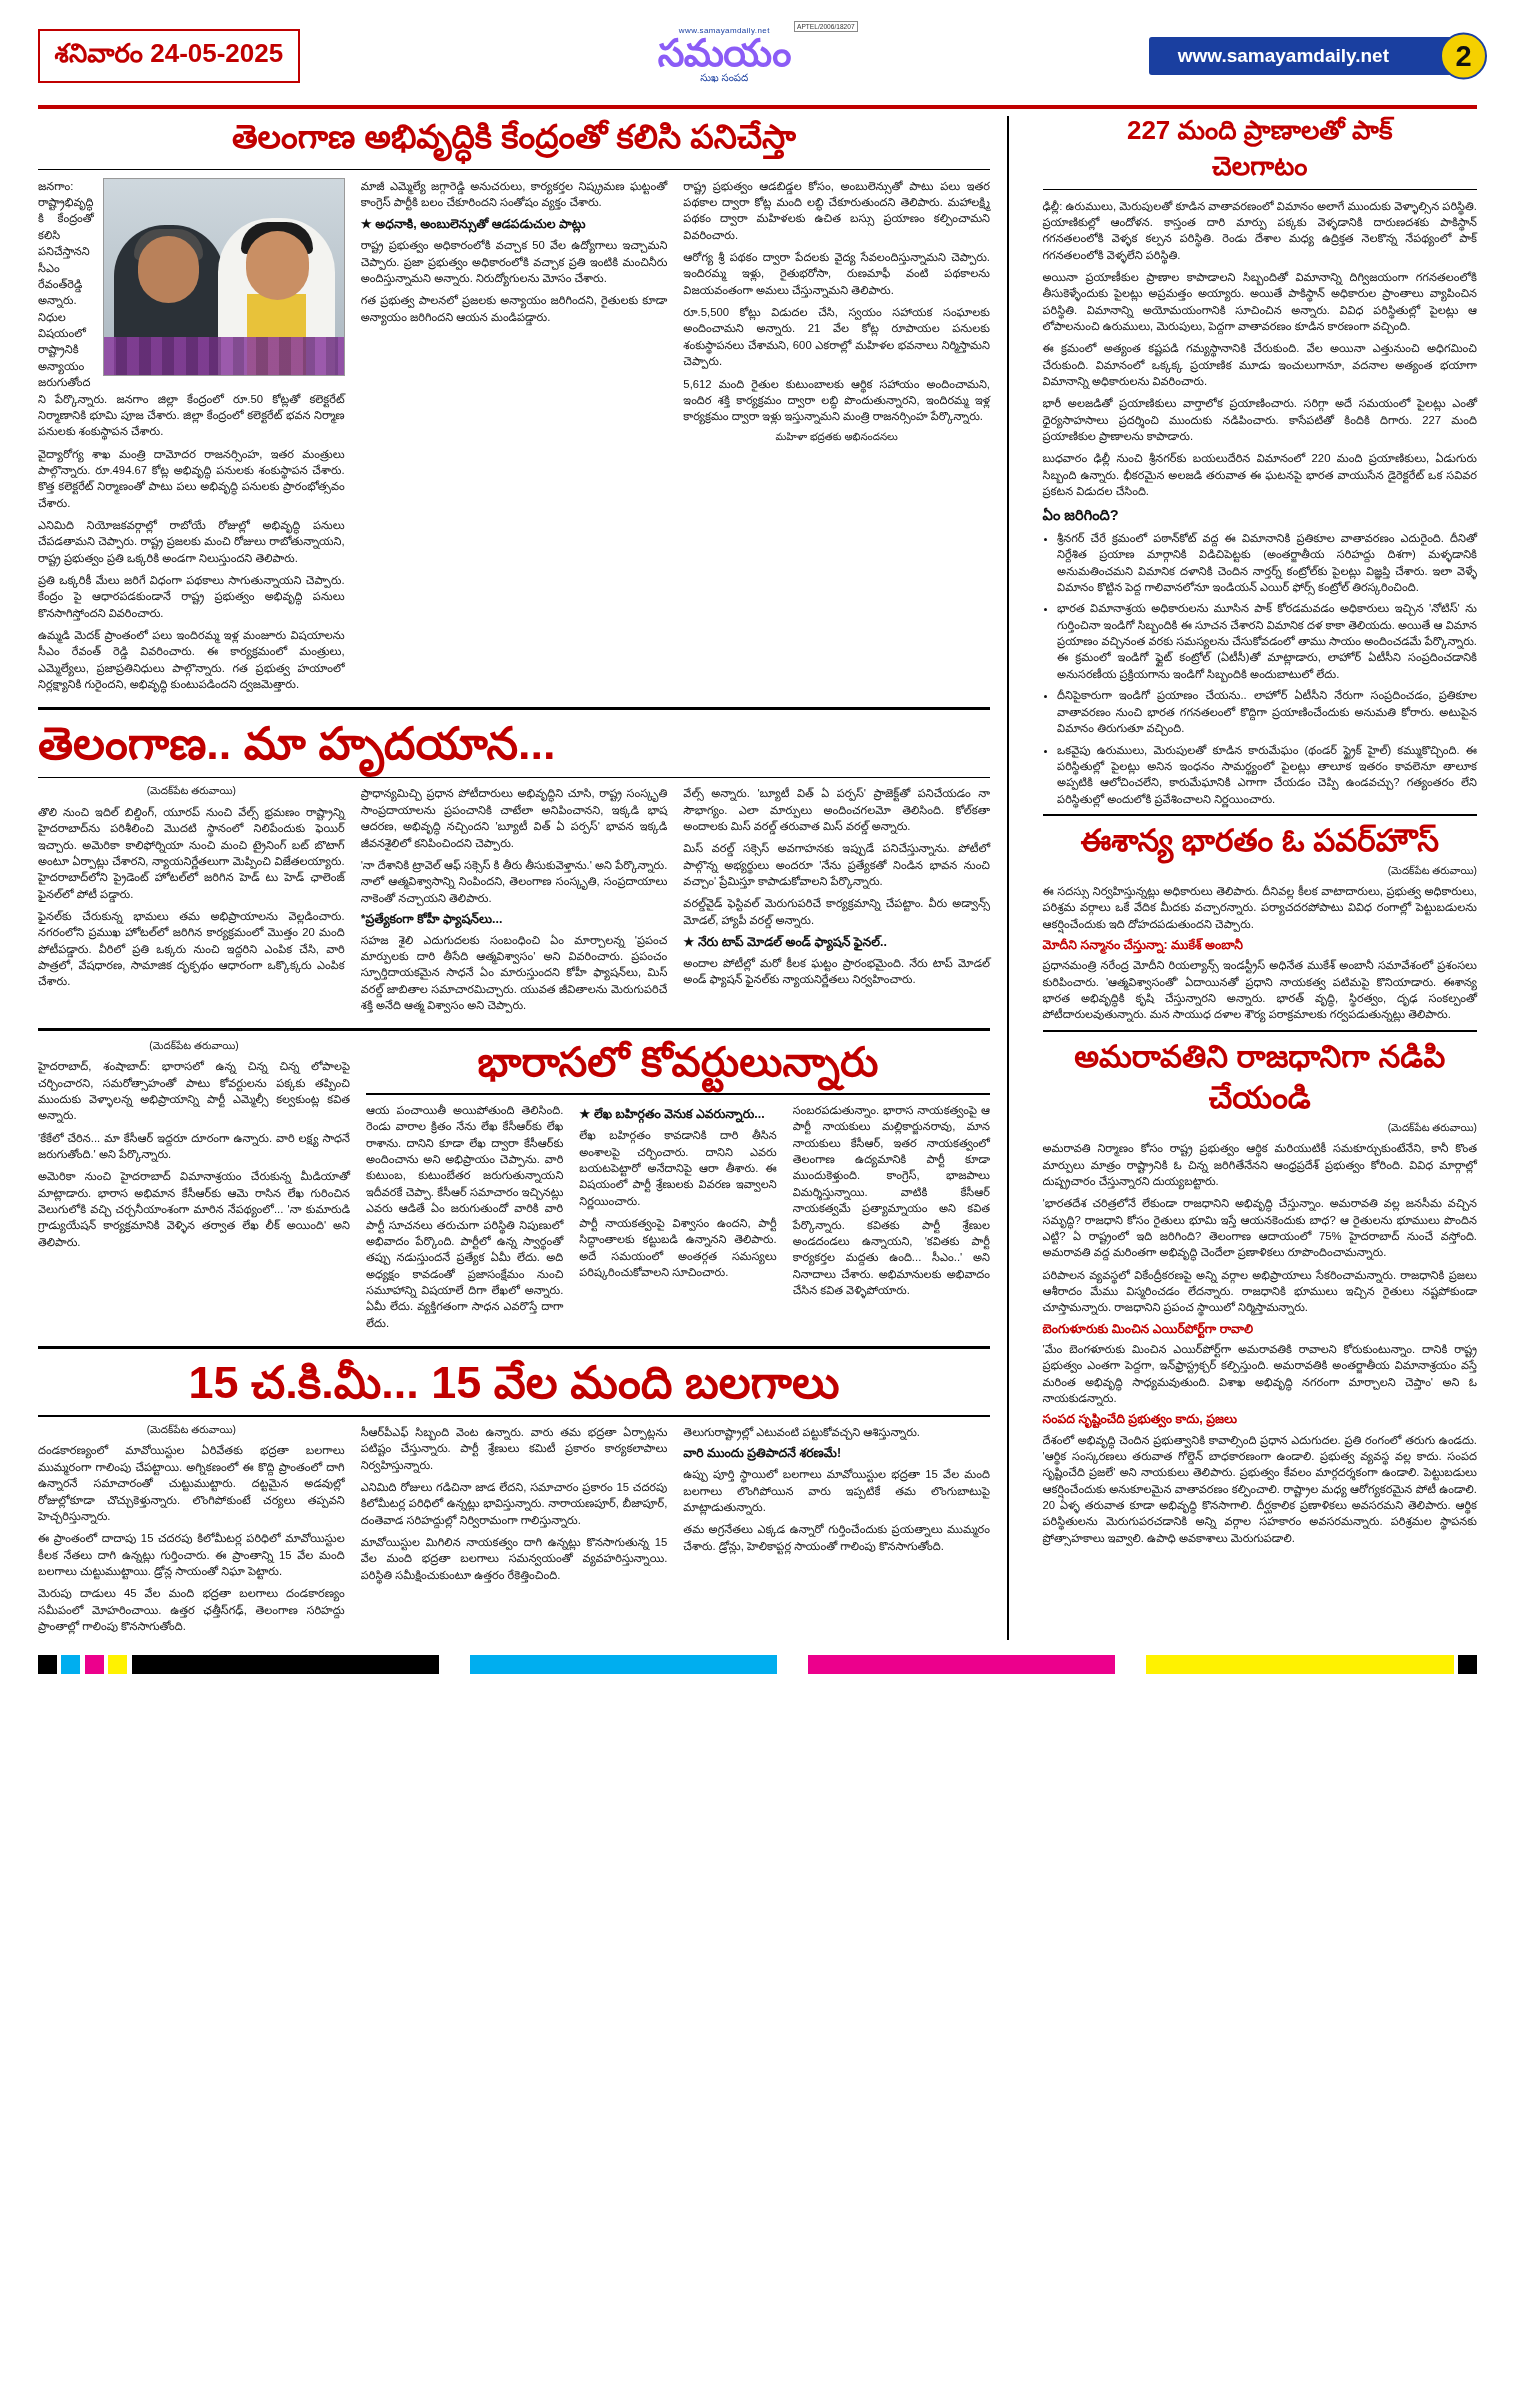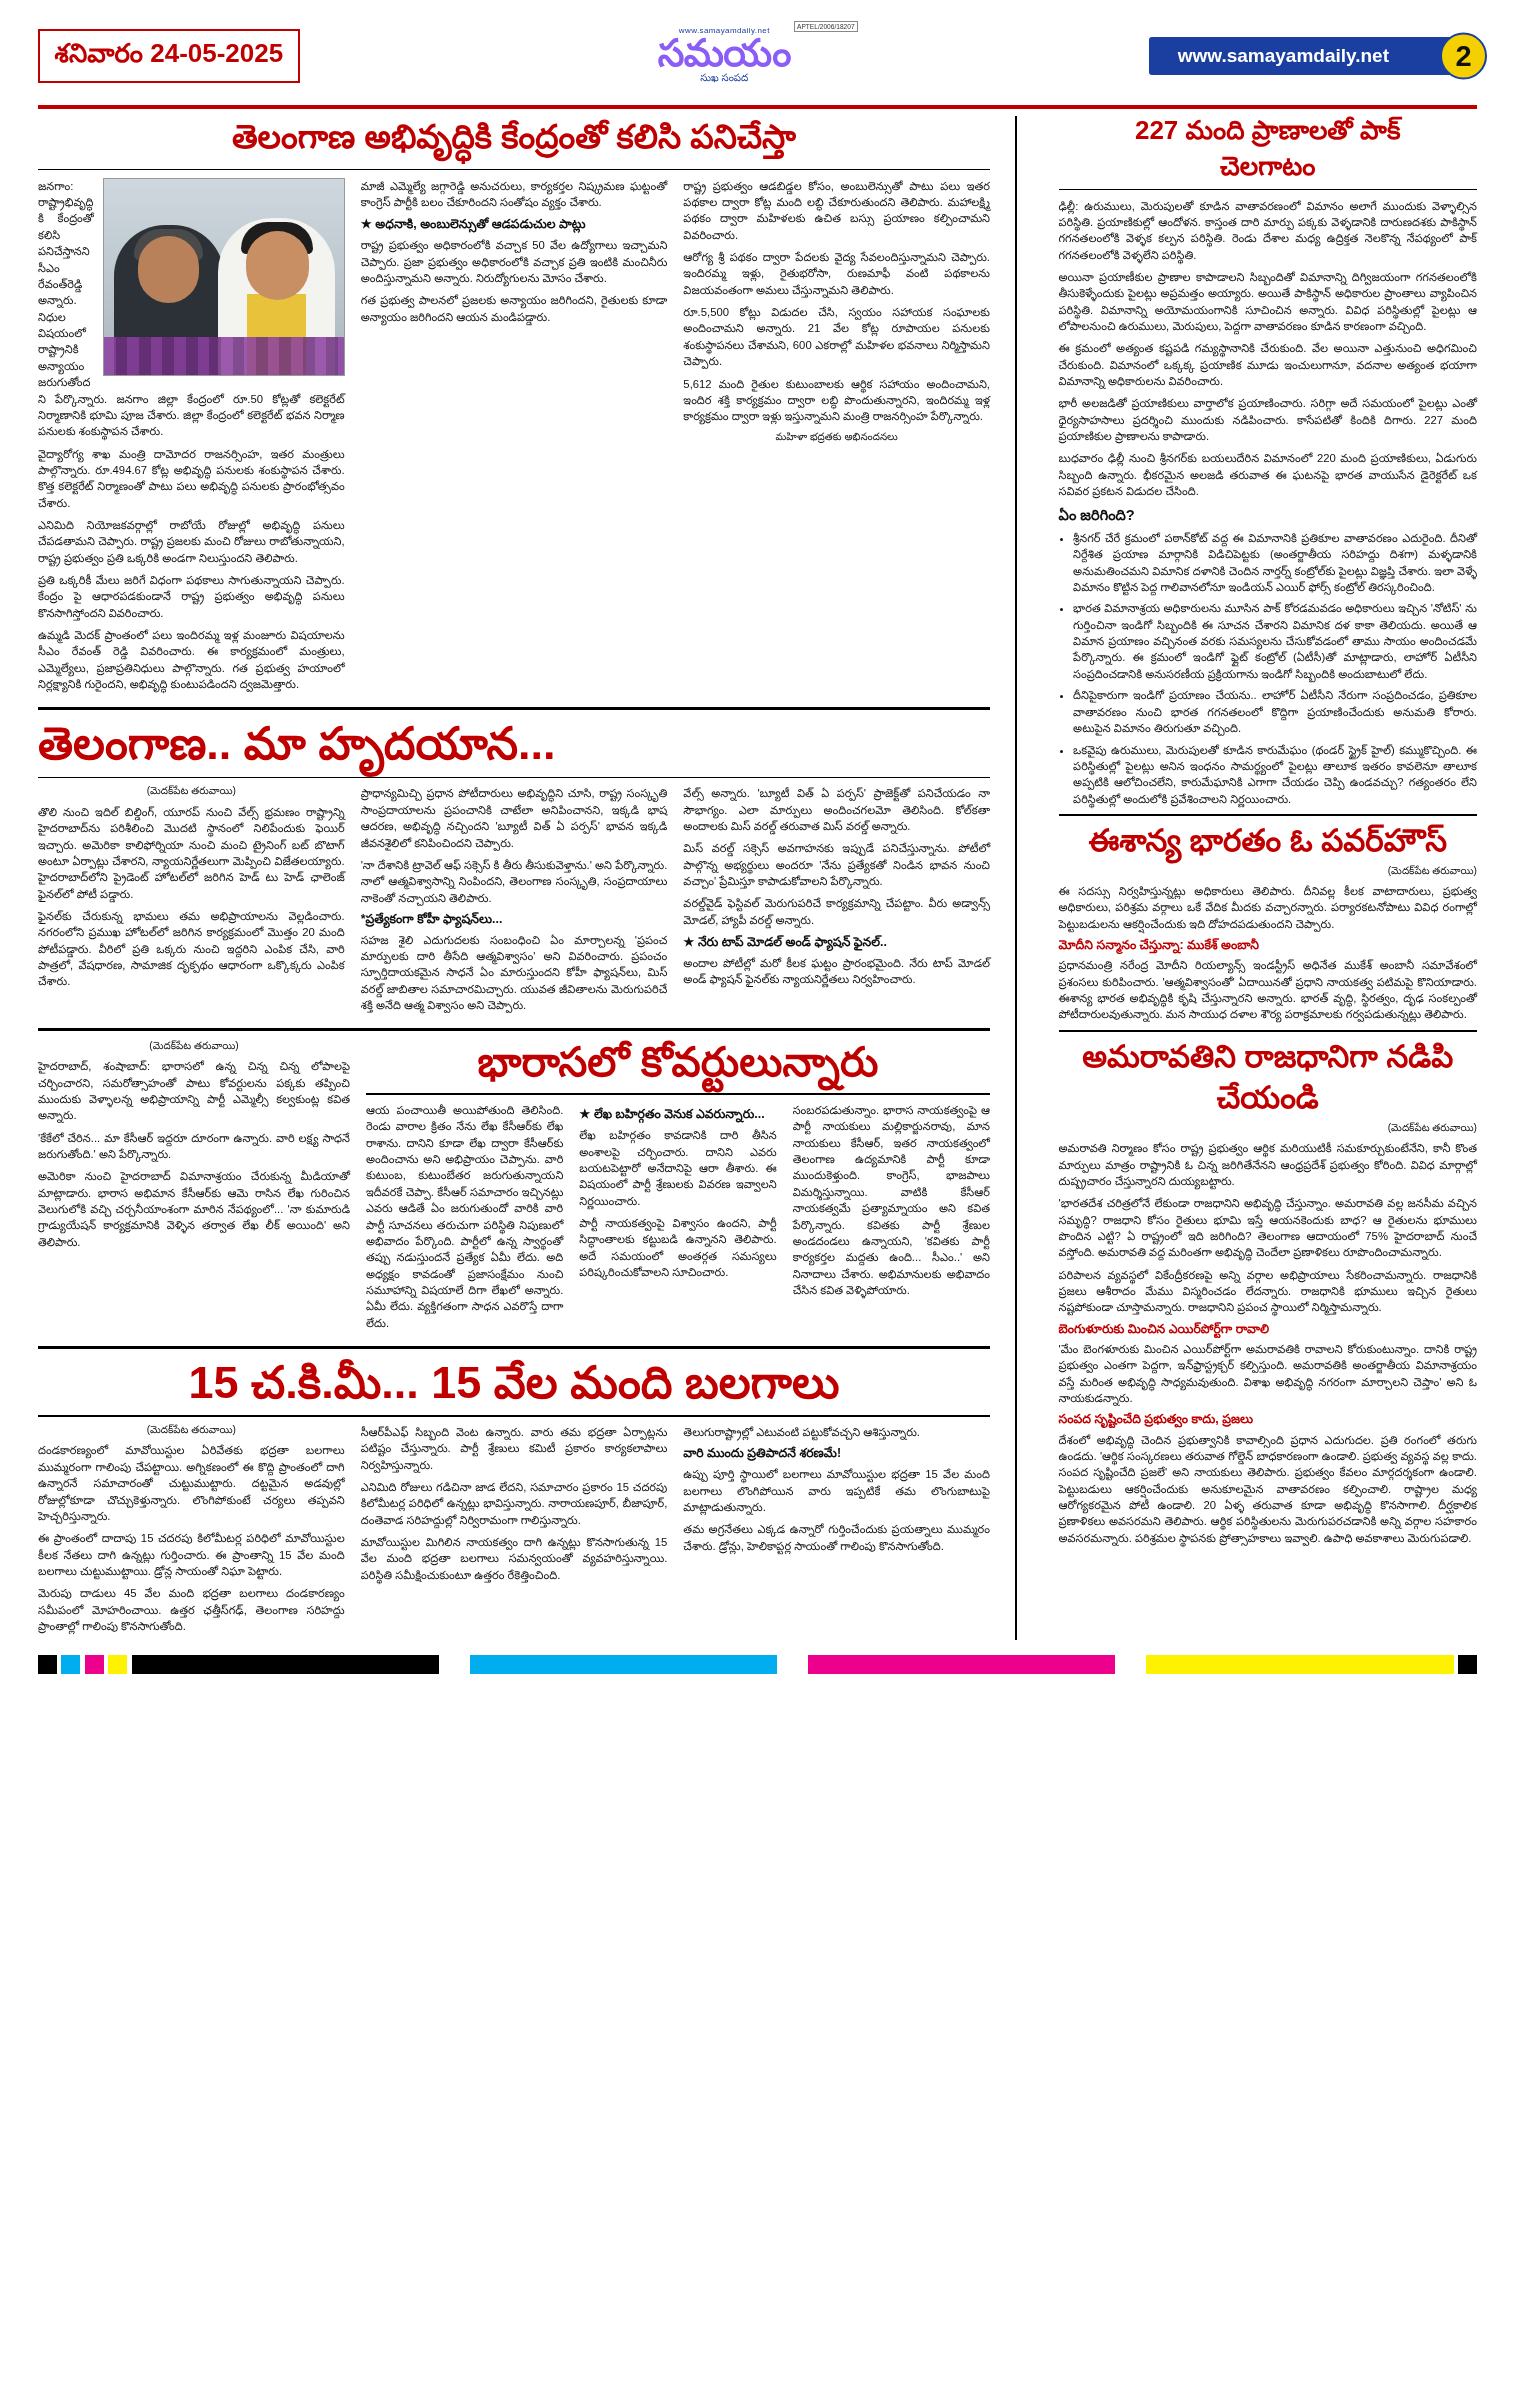--- a/index.html
+++ b/index.html
@@ -92,21 +92,21 @@
     border: 2.2px solid #1a3fa0;
   }
   .rule-red {
     height: 3.7px; background:#c00000; margin: 5.9px 38px 0 38px;
   }
 
   
   .content {
     display: flex;
     margin: 7.3px 38px 0 38px;
-    gap: 12px;
+    gap: 4px;
   }
   .left-zone { width: 952px; }
   .vdivider { width: 1.5px; background: #000; margin: 0 13px; }
   .right-zone { flex: 1; margin-left: 17px; }
 
   
   .headline {
     color: #c00000;
     font-weight: bold;
     text-align: center;
@@ -403,21 +403,21 @@
           <li>దీనిపైకారుగా ఇండిగో ప్రయాణం చేయను.. లాహోర్ ఏటీసీని నేరుగా సంప్రదించడం, ప్రతికూల వాతావరణం నుంచి భారత గగనతలంలో కొద్దిగా ప్రయాణించేందుకు అనుమతి కోరారు. అటుపైన విమానం తిరుగుతూ వచ్చింది.</li>
           <li>ఒకవైపు ఉరుములు, మెరుపులతో కూడిన కారుమేఘం (థండర్ స్ట్రైక్ హైల్) కమ్ముకొచ్చింది. ఈ పరిస్థితుల్లో పైలట్లు అనిన ఇంధనం సామర్థ్యంలో పైలట్లు తాలూక ఇతరం కావలెనూ తాలూక అప్పటికి ఆలోచించలేని, కారుమేఘానికి ఎగాగా చేయడం చెప్పి ఉండవచ్చు? గత్యంతరం లేని పరిస్థితుల్లో అందులోకి ప్రవేశించాలని నిర్ణయించారు.</li>
         </ul>
       </div>
 
       <div class="hr-thin"></div>
 
       <div>
         <div class="right-head right-head-sm">ఈశాన్య భారతం ఓ పవర్‌హౌస్</div>
         <div class="byline byline-r">(మెదక్‌పేట తరువాయి)</div>
-        <p class="body">ఈ సదస్సు నిర్వహిస్తున్నట్లు అధికారులు తెలిపారు. దీనివల్ల కీలక వాటాదారులు, ప్రభుత్వ అధికారులు, పరిశ్రమ వర్గాలు ఒకే వేదిక మీదకు వచ్చారన్నారు. పర్యారకటనోపాటు వివిధ రంగాల్లో పెట్టుబడులను ఆకర్షించేందుకు ఇది దోహదపడుతుందని చెప్పారు.</p>
+        <p class="body">ఈ సదస్సు నిర్వహిస్తున్నట్లు అధికారులు తెలిపారు. దీనివల్ల కీలక వాటాదారులు, ప్రభుత్వ అధికారులు, పరిశ్రమ వర్గాలు ఒకే వేదిక మీదకు వచ్చారన్నారు. పర్యాచదరపోపాటు వివిధ రంగాల్లో పెట్టుబడులను ఆకర్షించేందుకు ఇది దోహదపడుతుందని చెప్పారు.</p>
         <div class="sub-red">మోదీని సన్మానం చేస్తున్నా: ముకేశ్ అంబానీ</div>
         <p class="body">ప్రధానమంత్రి నరేంద్ర మోదీని రియల్యాన్స్ ఇండస్ట్రీస్ అధినేత ముకేశ్ అంబానీ సమావేశంలో ప్రశంసలు కురిపించారు. 'ఆత్మవిశ్వాసంతో' ఏదాయినతో ప్రధాని నాయకత్వ పటిమపై కొనియాడారు. ఈశాన్య భారత అభివృద్ధికి కృషి చేస్తున్నారని అన్నారు. భారత్ వృద్ధి, స్థిరత్వం, దృఢ సంకల్పంతో పోటీదారులవుతున్నారు. మన సాయుధ దళాల శౌర్య పరాక్రమాలకు గర్వపడుతున్నట్లు తెలిపారు.</p>
       </div>
 
       <div class="hr-thin"></div>
 
       <div>
         <div class="right-head right-head-sm">అమరావతిని రాజధానిగా నడిపి</div>
         <div class="right-head right-head-sm">చేయండి</div>
         <div class="byline byline-r">(మెదక్‌పేట తరువాయి)</div>

